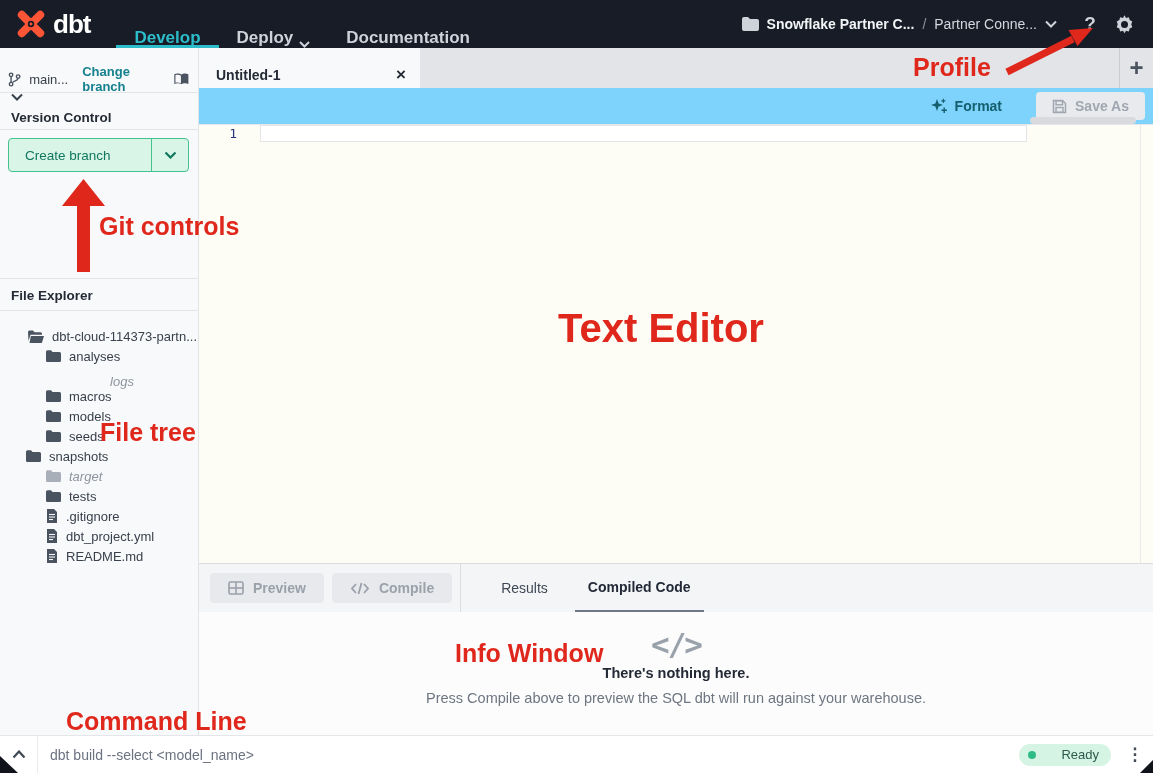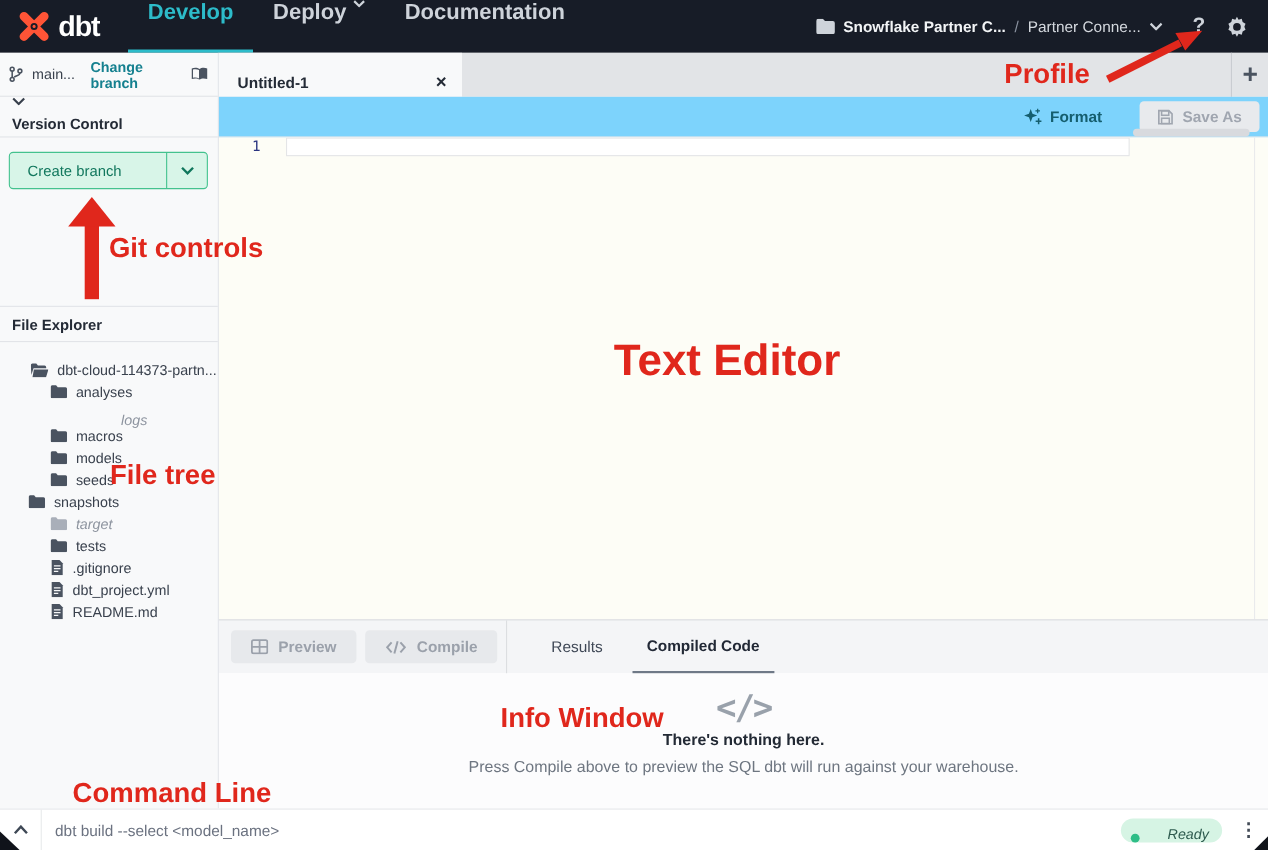--- a/index.html
+++ b/index.html
@@ -6,36 +6,36 @@
   html,body { background:#ffffff; }
   body { font-family:"Liberation Sans", sans-serif; }
   #app { position:relative; width:1153px; height:773px; overflow:hidden; background:#fff; }
 
   
   .topbar { position:absolute; left:0; top:0; width:1153px; height:48px; background:#171c27;
             display:flex; align-items:center; color:#ced3da; }
   .logo { display:flex; align-items:center; gap:7px; padding:0 14px 0 16px; }
   .logo-text { color:#fff; font-weight:bold; font-size:26px; letter-spacing:-1px; }
   .nav { display:flex; height:48px; margin-left:12px; }
-  .nav-item { height:48px; display:flex; align-items:flex-start; gap:6px; padding:0 18px;
-              font-weight:bold; font-size:20px; color:#ced3da; cursor:pointer; }
+  .nav-item { height:48px; display:flex; align-items:flex-end; gap:6px; padding:0 18px;
+              font-weight:bold; font-size:17px; color:#ced3da; cursor:pointer; }
   .nav-item.active { color:#2dbcca; box-shadow:inset 0 -3px 0 #2dbcca; }
   .tb-right { margin-left:auto; display:flex; align-items:center; gap:4px; padding-right:14px; }
   .project { display:flex; align-items:center; gap:8px; font-size:14px; margin-right:14px; cursor:pointer; }
   .project .acct { font-weight:bold; color:#f2f4f6; }
   .project .sep { color:#8b93a0; }
   .project .proj { color:#d4d8de; }
   .icon-btn { width:30px; height:30px; display:flex; align-items:center; justify-content:center;
               color:#ced3da; font-weight:bold; font-size:19px; cursor:pointer; }
 
   
   .sidebar { position:absolute; left:0; top:48px; width:199px; height:687px; background:#f8f9fa;
              border-right:1px solid #e2e4e8; }
-  .branch-row { height:40px; display:flex; align-items:center; gap:8px; padding:0 8px;
-                border-bottom:1px solid #e2e4e8; }
+  .branch-row { height:27px; display:flex; align-items:center; gap:8px; padding:0 8px;
+                border-bottom:1px solid #e2e4e8;margin-top:18px; }
   .branch-name { font-size:13px; color:#39414d; }
   .change-branch { font-size:13px; color:#15808f; font-weight:bold; cursor:pointer; margin-left:6px; }
   .branch-row .book { margin-left:auto; }
   .section-header { height:37px; display:flex; align-items:flex-start; gap:9px; padding:0 11px;
                     font-size:13.5px; font-weight:bold; color:#242b36;flex-direction:column; }
   .vc-header { border-bottom:1px solid #e2e4e8; }
   .fe-header { position:absolute; left:0; top:230px; width:198px; height:33px;
                border-top:1px solid #e2e4e8; border-bottom:1px solid #e2e4e8; }
   .fe-header .search { margin-left:auto; }
   .create-branch { position:absolute; left:8px; top:90px; width:181px; height:34px;
@@ -101,22 +101,22 @@
   .empty-sub { margin-top:9px; font-size:14.5px; color:#6e7681; }
 
   
   .commandbar { position:absolute; left:0; top:735px; width:1153px; height:38px; background:#ffffff;
                 border-top:1px solid #e4e6e9; display:flex; align-items:center; }
   .cmd-expand { width:38px; height:38px; display:flex; align-items:center; justify-content:center;
                 border-right:1px solid #e8eaec; cursor:pointer; }
   .cmd-input { flex:1; border:none; outline:none; font-size:14px; color:#242b36; padding:0 12px;
                font-family:"Liberation Sans", sans-serif; background:transparent; }
   .cmd-input::placeholder { color:#6b7280; opacity:1; }
-  .ready-pill { display:flex; align-items:flex-end; gap:25px; background:#d6f4e4; border-radius:11px;
-                height:22px; padding:0 12px 0 9px; margin-right:12px;font-style:italic; }
+  .ready-pill { display:flex; align-items:center; gap:25px; background:#d6f4e4; border-radius:11px;
+                height:22px; padding:0 12px 0 9px; margin-right:12px; }
   .ready-dot { width:8px; height:8px; border-radius:50%; background:#2ebd87; }
   .ready-text { font-size:13px; color:#2d5a4e; }
   .kebab { width:24px; text-align:center; font-size:17px; font-weight:bold; color:#434b57;
            margin-right:6px; cursor:pointer; }
 
   
   .ann { position:absolute; color:#e0271c; font-weight:bold; font-family:"Liberation Sans", sans-serif;
          white-space:nowrap; z-index:30; }
   .ann-sm { font-size:25px; }
   .ann-lg { font-size:40px; }

